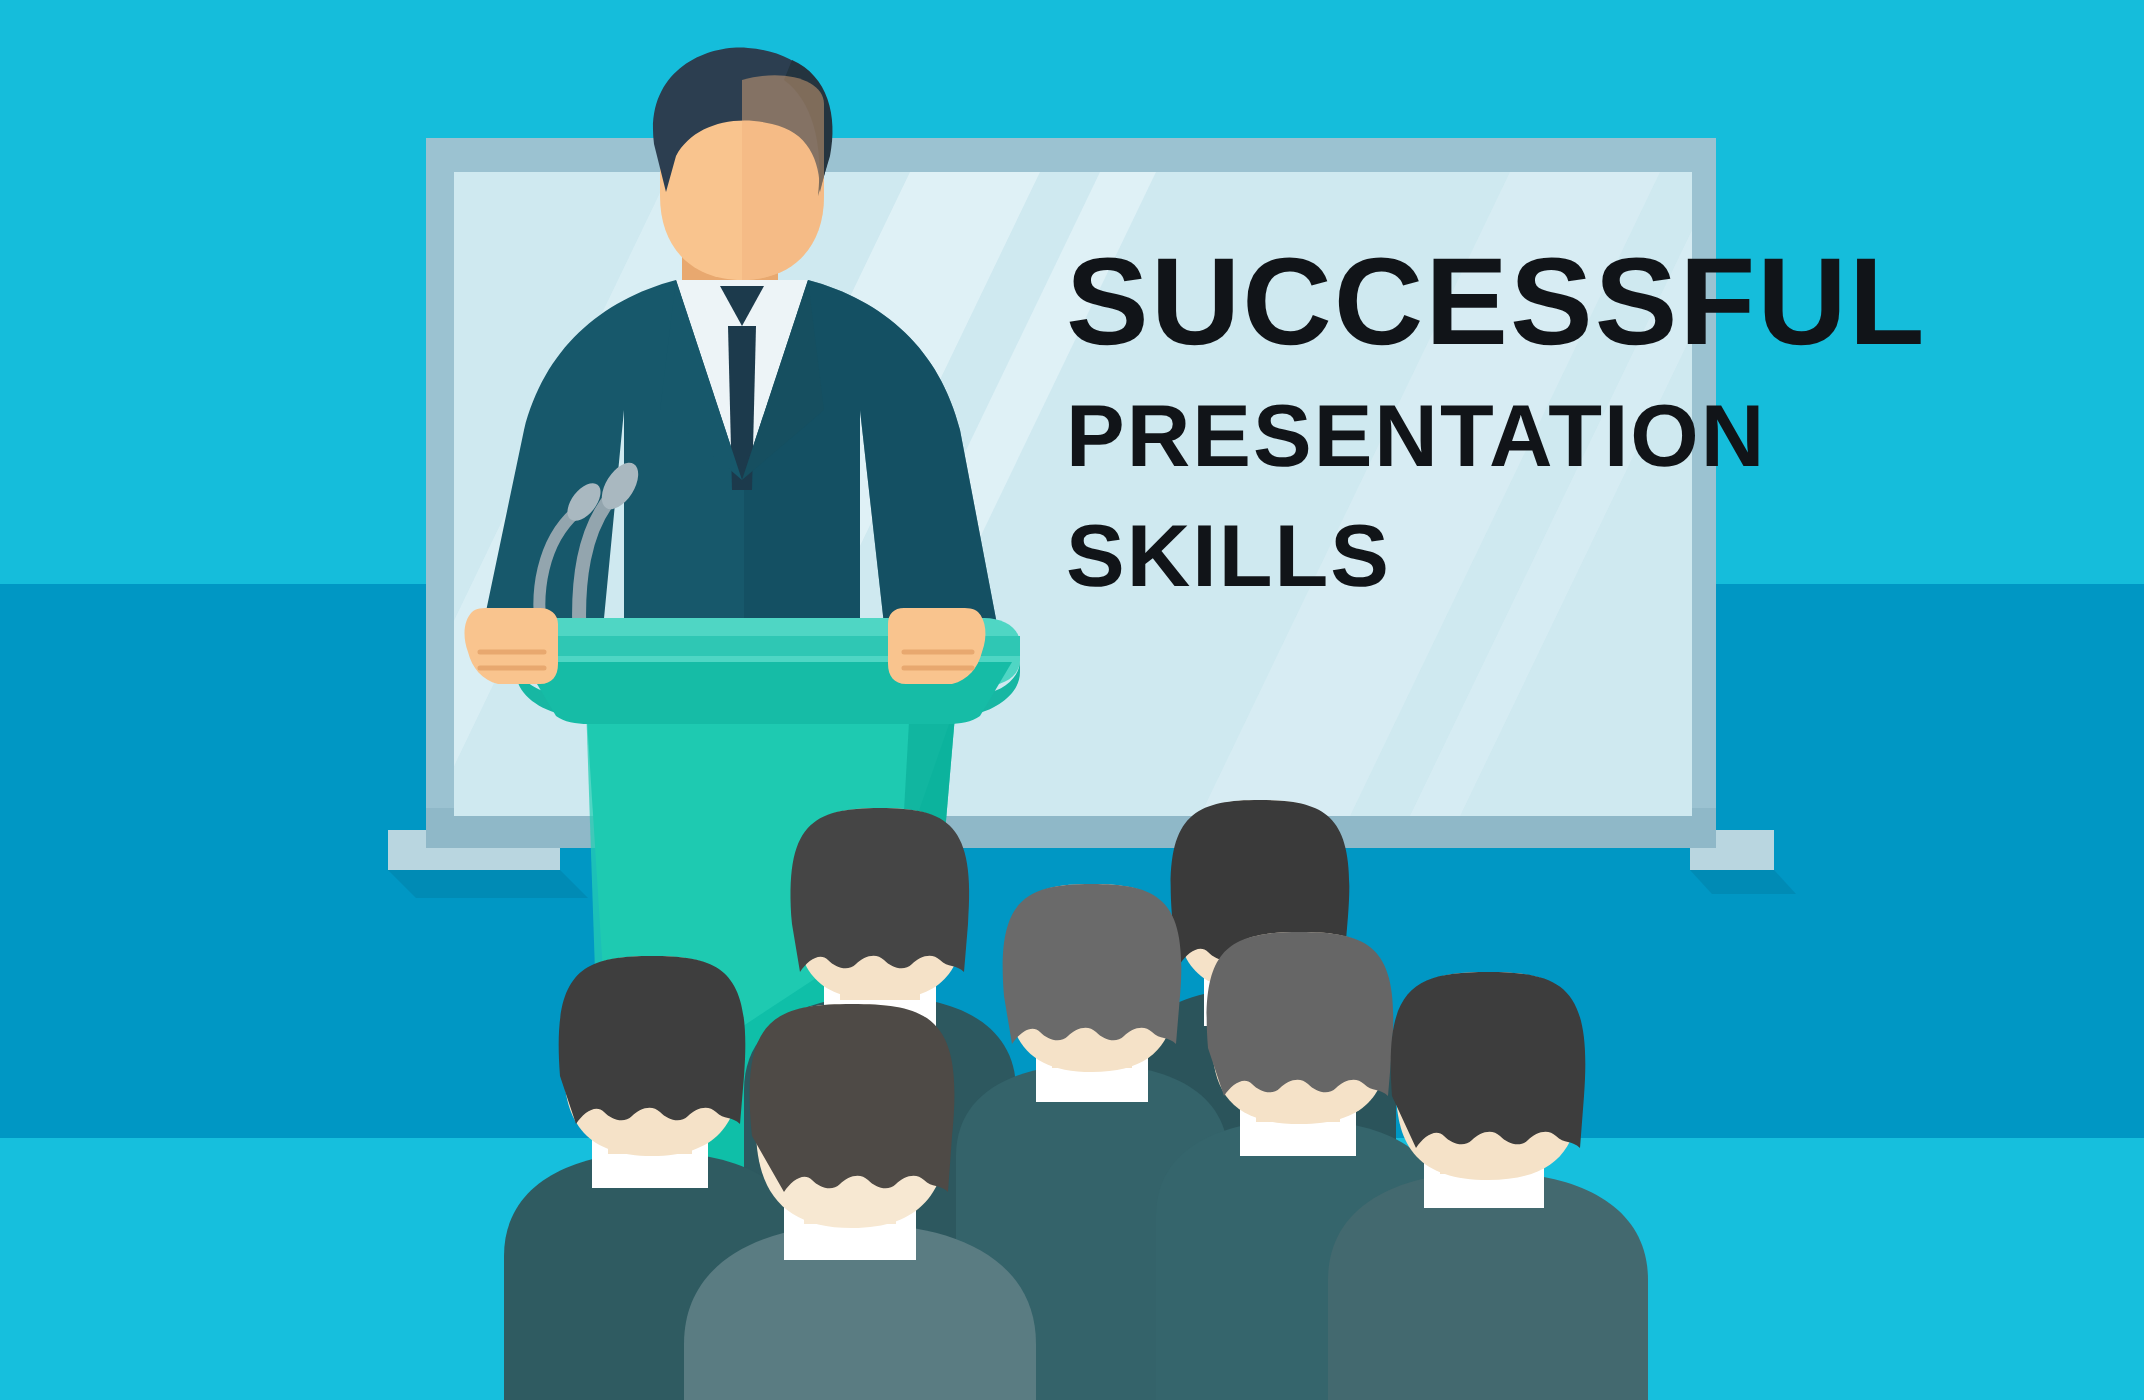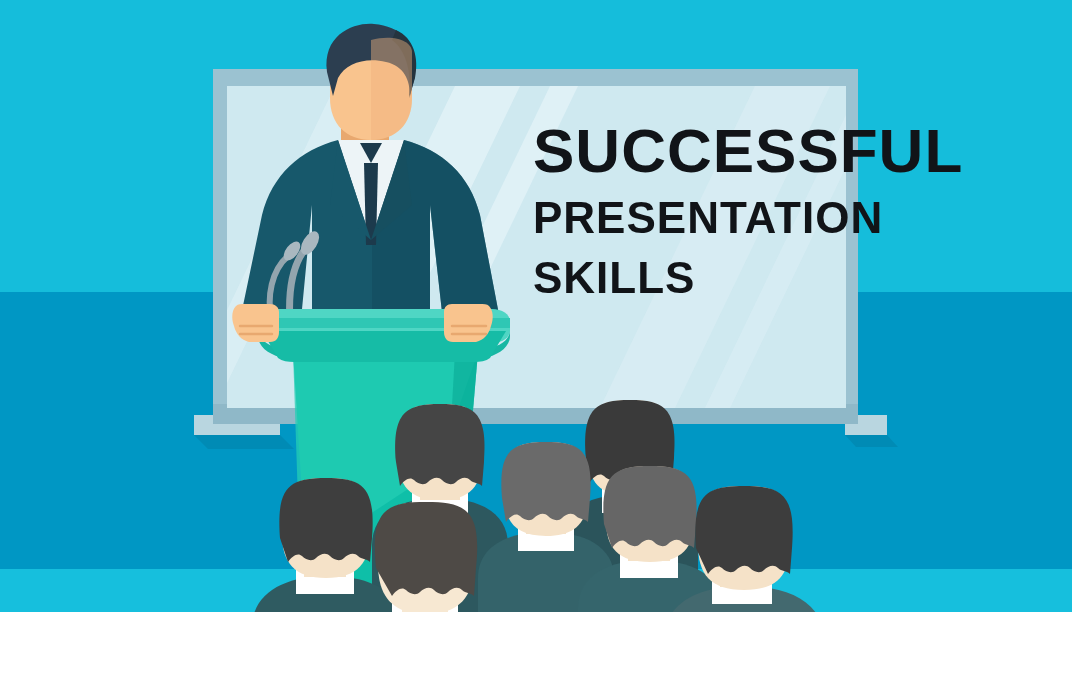--- a/index.html
+++ b/index.html
@@ -1,20 +1,20 @@
 <!DOCTYPE html>
 <html><head>
 <meta charset="utf-8">
 <title>Successful Presentation Skills</title>
 <style>
   html,body{margin:0;padding:0;background:#ffffff;}
   body{font-family:"Liberation Sans",sans-serif;}
   #scene{
     position:relative;
-    width:1072px;height:612px;
+    width:1072px;height:700px;
     overflow:hidden;
     background:#5eead4;
   }
   #scene svg{display:block;width:1072px;height:700px;}
   .slide-text{
     font-family:"Liberation Sans",sans-serif;
     font-weight:700;
     fill:#111418;
     letter-spacing:1px;
   }

